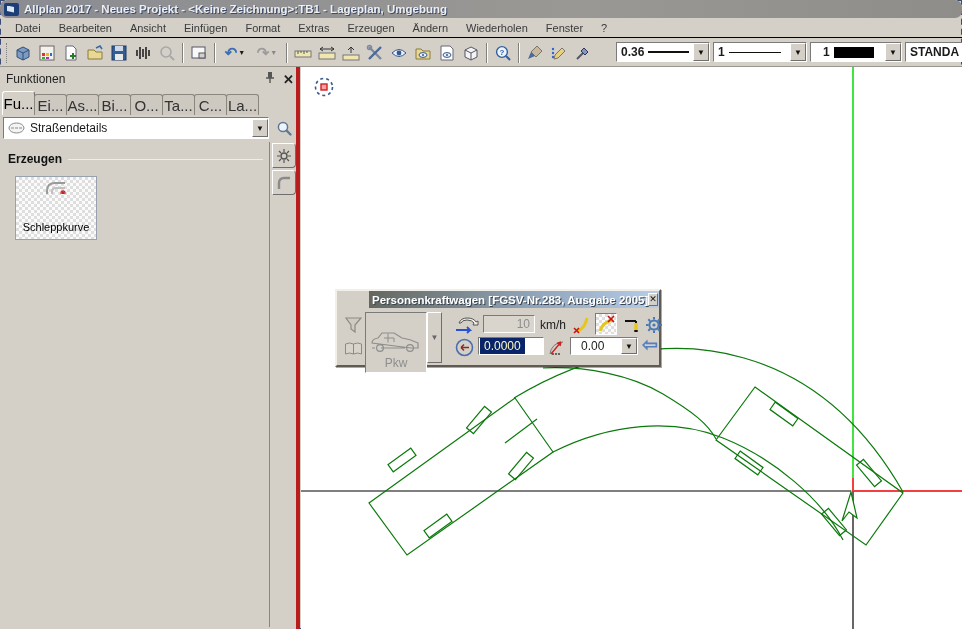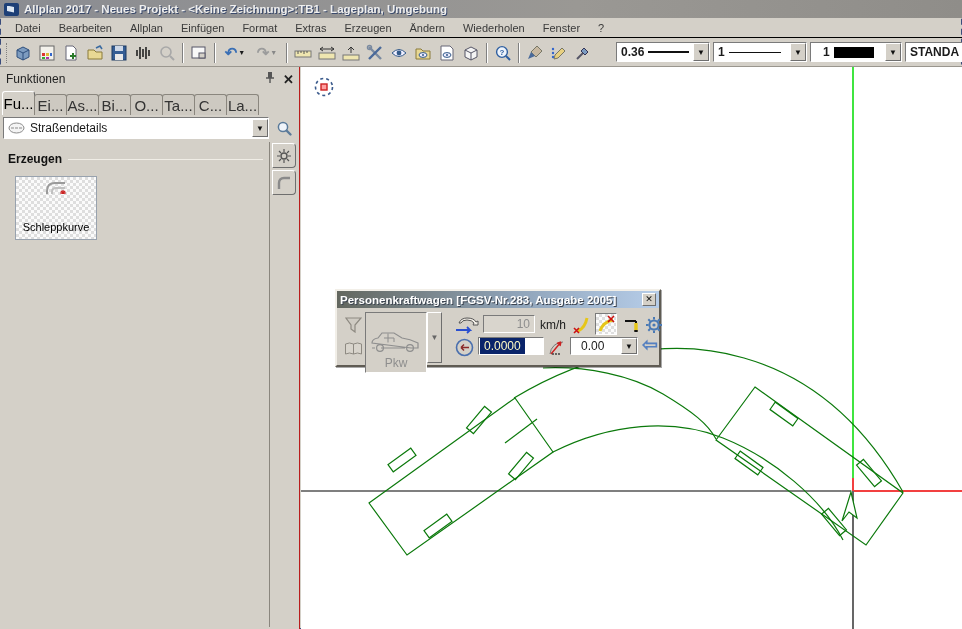--- a/index.html
+++ b/index.html
@@ -3,21 +3,21 @@
 <meta charset="utf-8">
 <style>
   html,body{margin:0;padding:0;background:#555;}
   *{box-sizing:border-box;}
   .win{position:relative;width:962px;height:629px;background:#d4d0c8;
        font-family:"Liberation Sans",sans-serif;font-size:11px;color:#1a1a1a;
        overflow:hidden;outline:2px dashed #3a4c7c;outline-offset:-1px;}
   
   .titlebar{position:absolute;left:0;top:0;width:962px;height:18px;
      background:linear-gradient(90deg,#8a8c92,#9a9894 60%,#8f8d89);
-     display:flex;align-items:center;gap:5px;padding:0 4px;}
+     display:flex;align-items:center;gap:5px;padding:0 4px;border-radius:7px;}
   .titlebar .ttext{color:#efefef;font-weight:bold;font-size:11.5px;
      text-shadow:1px 1px 0 #39496b;white-space:nowrap;}
   .appicon{width:15px;height:13px;background:#1d3f77;border-radius:2px;position:relative;flex:0 0 auto;}
   .appicon:after{content:"";position:absolute;left:3px;top:3px;width:7px;height:7px;
      background:#dce6f2;clip-path:polygon(0 0,100% 20%,100% 100%,0 80%);}
   
   .menubar{position:absolute;left:0;top:18px;width:962px;height:20px;
      display:flex;align-items:center;padding-left:6px;border-bottom:1px solid #000000;}
   .menu-item{padding:2px 9px;color:#3a3a3a;}
   
@@ -32,21 +32,21 @@
   .combo .fill{flex:1;}
   .drop{width:16px;height:18px;background:#d4d0c8;border:1px solid;
      border-color:#fff #6e6e6e #6e6e6e #fff;display:flex;align-items:center;justify-content:center;
      font-size:8px;color:#111;flex:0 0 auto;}
   .linesample{height:2px;background:#111;width:46px;margin:0 4px;}
   .thinline{height:1px;background:#111;width:52px;margin:0 4px;}
   .swatch{width:40px;height:11px;background:#000;margin:0 4px;}
   .combos{position:absolute;left:616px;top:3px;display:flex;gap:3px;align-items:center;}
   
   .sidebar{position:absolute;left:0;top:67px;width:300px;height:562px;background:#d4d0c8;
-     border-right:1px solid #b91c1c;}
+     border-right:4px solid #b91c1c;}
   .pal-head{position:absolute;left:2px;top:2px;width:296px;height:20px;display:flex;align-items:center;
      padding:0 4px;font-size:12px;color:#222;}
   .pal-head .sp{flex:1;}
   .tabs{position:absolute;left:2px;top:24px;width:296px;height:24px;display:flex;align-items:flex-end;}
   .tab{width:33px;height:21px;background:#cdc9c1;border:1px solid #8a867e;border-bottom:none;
      border-radius:3px 3px 0 0;display:flex;align-items:center;justify-content:center;
      font-size:15px;color:#333;margin-right:-1px;}
   .tab.active{height:24px;background:#d4d0c8;border-color:#fff #6e6e6e transparent #fff;color:#000;}
   .mod-row{position:absolute;left:3px;top:50px;width:266px;height:22px;background:#fff;
      border:1px solid;border-color:#7a7a7a #fff #fff #7a7a7a;display:flex;align-items:center;gap:5px;padding-left:4px;}
@@ -62,21 +62,21 @@
      display:flex;flex-direction:column;align-items:center;justify-content:flex-end;padding-bottom:6px;}
   .checker{background-color:#fbfbfb;
      background-image:linear-gradient(45deg,#dedede 25%,transparent 25%,transparent 75%,#dedede 75%),
                       linear-gradient(45deg,#dedede 25%,transparent 25%,transparent 75%,#dedede 75%);
      background-size:6px 6px;background-position:0 0,3px 3px;gap:21px;}
   .tile .lbl{font-size:11px;color:#000;margin-top:6px;}
   
   .canvas{position:absolute;left:301px;top:67px;width:661px;height:562px;background:#fff;overflow:hidden;}
   
   .dlg{position:absolute;left:34px;top:222px;width:326px;height:78px;background:#d4d0c8;
-     border:2px solid;border-color:#f2efe8 #5f5b53 #5f5b53 #f2efe8;box-shadow:1px 1px 0 #00000055;}
+     border:2px solid;border-color:#f2efe8 #5f5b53 #5f5b53 #f2efe8;box-shadow:1px 1px 0 #00000055;padding-left:32px;}
   .dlg-title{height:17px;background:linear-gradient(90deg,#63675f,#8fa3b8 55%,#b6cde9);
      display:flex;align-items:center;padding:0 3px;}
   .dlg-title .tt{color:#fff;font-weight:bold;font-size:11.5px;text-shadow:1px 1px 0 #3c4450;flex:1;white-space:nowrap;}
   .dlg-close{width:14px;height:13px;background:#d4d0c8;border:1px solid;border-color:#fff #6e6e6e #6e6e6e #fff;
      font-size:9px;line-height:10px;text-align:center;color:#111;}
   .carbox{position:absolute;left:28px;top:21px;width:62px;height:61px;background:#d4d0c8;
      border:1px solid;border-color:#7a7a7a #fff #fff #7a7a7a;display:flex;flex-direction:column;
      align-items:center;justify-content:flex-end;}
   .carbox .pkw{color:#8e8e8e;font-size:12px;margin-bottom:2px;}
   .carDrop{position:absolute;left:90px;top:21px;width:15px;height:51px;background:#d4d0c8;
@@ -94,21 +94,21 @@
 <div class="win">
 
   <div class="titlebar">
     <div class="appicon"></div>
     <div class="ttext">Allplan 2017 - Neues Projekt - &lt;Keine Zeichnung&gt;:TB1 - Lageplan, Umgebung</div>
   </div>
 
   <div class="menubar">
     <span class="menu-item">Datei</span>
     <span class="menu-item">Bearbeiten</span>
-    <span class="menu-item">Allplan</span>
+    <span class="menu-item">Ansicht</span>
     <span class="menu-item">Einfügen</span>
     <span class="menu-item">Format</span>
     <span class="menu-item">Extras</span>
     <span class="menu-item">Erzeugen</span>
     <span class="menu-item">Ändern</span>
     <span class="menu-item">Wiederholen</span>
     <span class="menu-item">Fenster</span>
     <span class="menu-item">?</span>
   </div>
 

